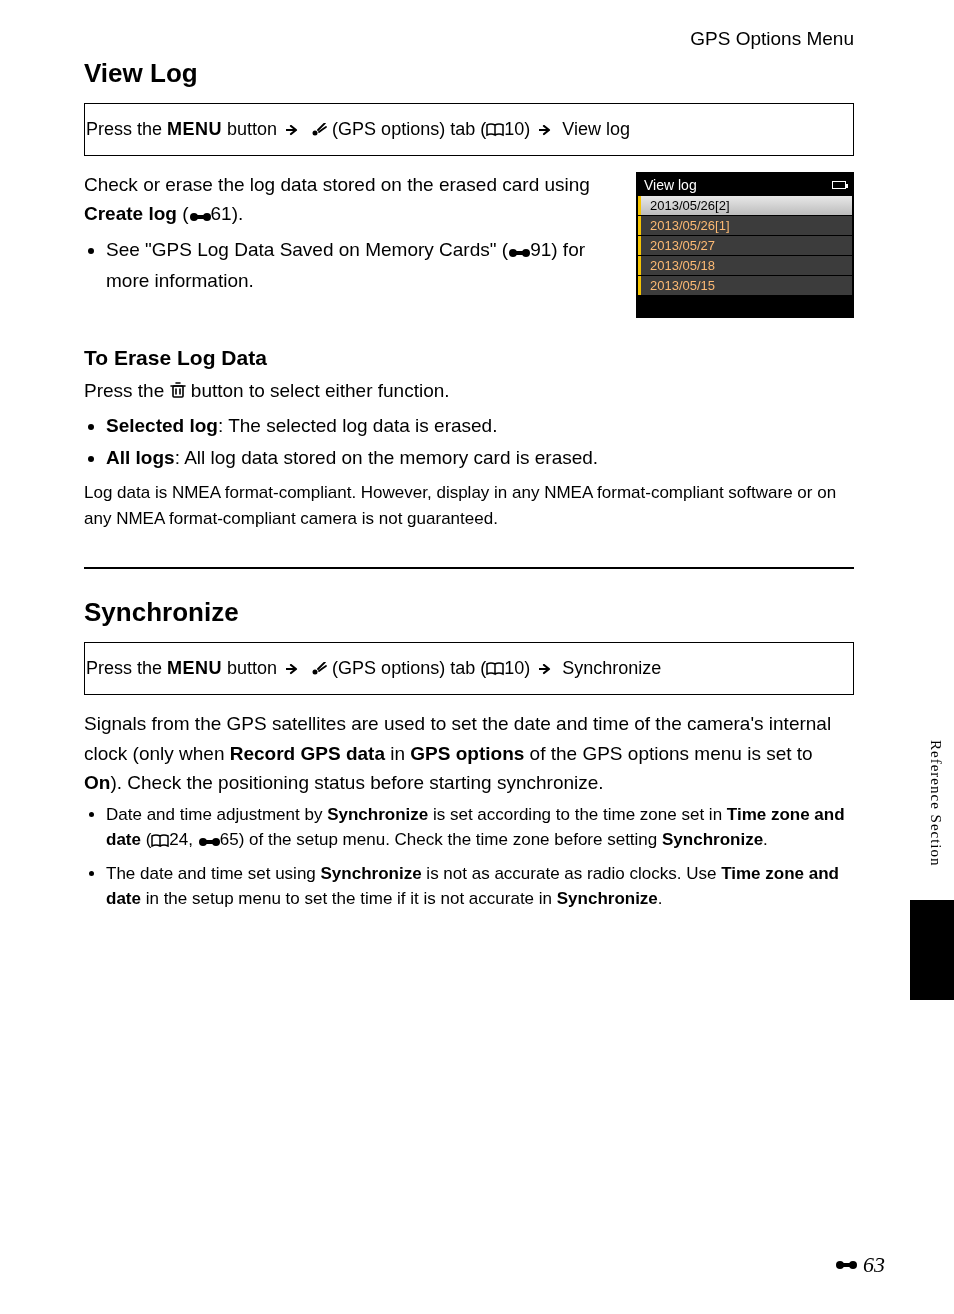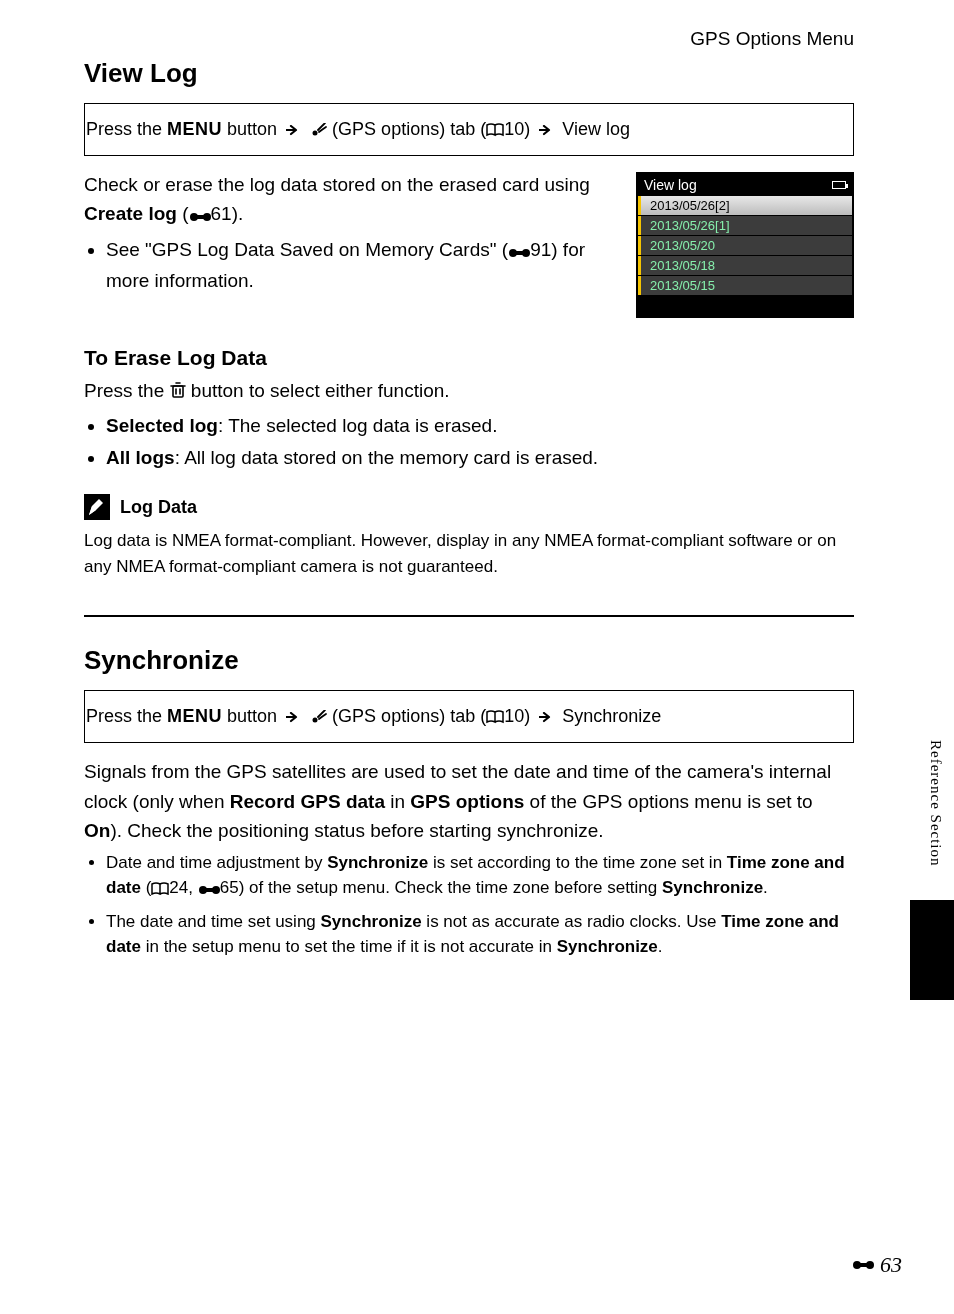--- a/index.html
+++ b/index.html
@@ -88,21 +88,21 @@
   }
   .ss-batt {
     width: 14px; height: 8px; border: 1px solid #fff; position: relative;
   }
   .ss-batt::after {
     content: ""; position: absolute; right: -3px; top: 2px; width: 2px; height: 4px; background: #fff;
   }
   .ss-list { }
   .ss-row {
     background: #3c3c3c;
-    color: #86efac;
+    color: #fdba74;
     font-size: 13px;
     padding: 2px 6px 2px 12px;
     border-bottom: 1px solid #000;
     position: relative;
   }
   .ss-row.selected {
     background: linear-gradient(#e8e8e8,#bcbcbc);
     color: #000;
   }
   .ss-side {
@@ -140,21 +140,21 @@
     position: absolute;
     right: 10px;
     top: 740px;
     writing-mode: vertical-rl;
     font-size: 15px;
     letter-spacing: 1px;
     font-family: Georgia, "Times New Roman", serif;
   }
   .page-num {
     position: absolute;
-    right: 52px;
+    right: 69px;
     bottom: 36px;
     font-size: 22px;
     font-style: italic;
     font-family: Georgia, serif;
     display: flex;
     align-items: center;
     gap: 2px;
   }
   .bold { font-weight: 700; }
 </style>
@@ -229,46 +229,38 @@
     </div>
 
     <div class="screenshot">
       <div class="ss-title">
         <span>View log</span>
         <span class="ss-batt"></span>
       </div>
       <div class="ss-list">
         <div class="ss-row selected"><span class="ss-side"></span><span>2013/05/26[2]</span></div>
         <div class="ss-row"><span class="ss-side"></span><span>2013/05/26[1]</span></div>
-        <div class="ss-row"><span class="ss-side"></span><span>2013/05/20</span></div>
+        <div class="ss-row"><span class="ss-side"></span><span>2013/05/27</span></div>
         <div class="ss-row"><span class="ss-side"></span><span>2013/05/18</span></div>
         <div class="ss-row"><span class="ss-side"></span><span>2013/05/15</span></div>
       </div>
     </div>
   </div>
 
   <h2 class="sub-title">To Erase Log Data</h2>
   <div class="body-text">
     <span>Press the </span><span class="trash-icon"><svg width="16" height="17">
           <use href="#trash"></use>
         </svg></span><span> button to select either function.</span>
   </div>
   <ul class="bullets">
     <li><span class="bold">Selected log</span><span>: The selected log data is erased.</span></li>
     <li><span class="bold">All logs</span><span>: All log data stored on the memory card is erased.</span></li>
   </ul>
 
-  <div class="note-head">
-    <span class="note-badge">
-        <svg width="22" height="22">
-          <use href="#pencil-white"></use>
-        </svg>
-      </span>
-    <span class="note-title">Log Data</span>
-  </div>
   <div class="note-body">Log data is NMEA format-compliant. However, display in any NMEA format-compliant software or on any NMEA format-compliant camera is not guaranteed.</div>
 
   <hr class="divider">
 
   <h1 class="section-title">Synchronize</h1>
 
   <div class="breadcrumb-box">
     <span>Press the </span><span class="menu-label">MENU</span><span> button </span><span class="arrow"><svg width="14" height="11">
           <use href="#arrow-right"></use>
         </svg></span>

